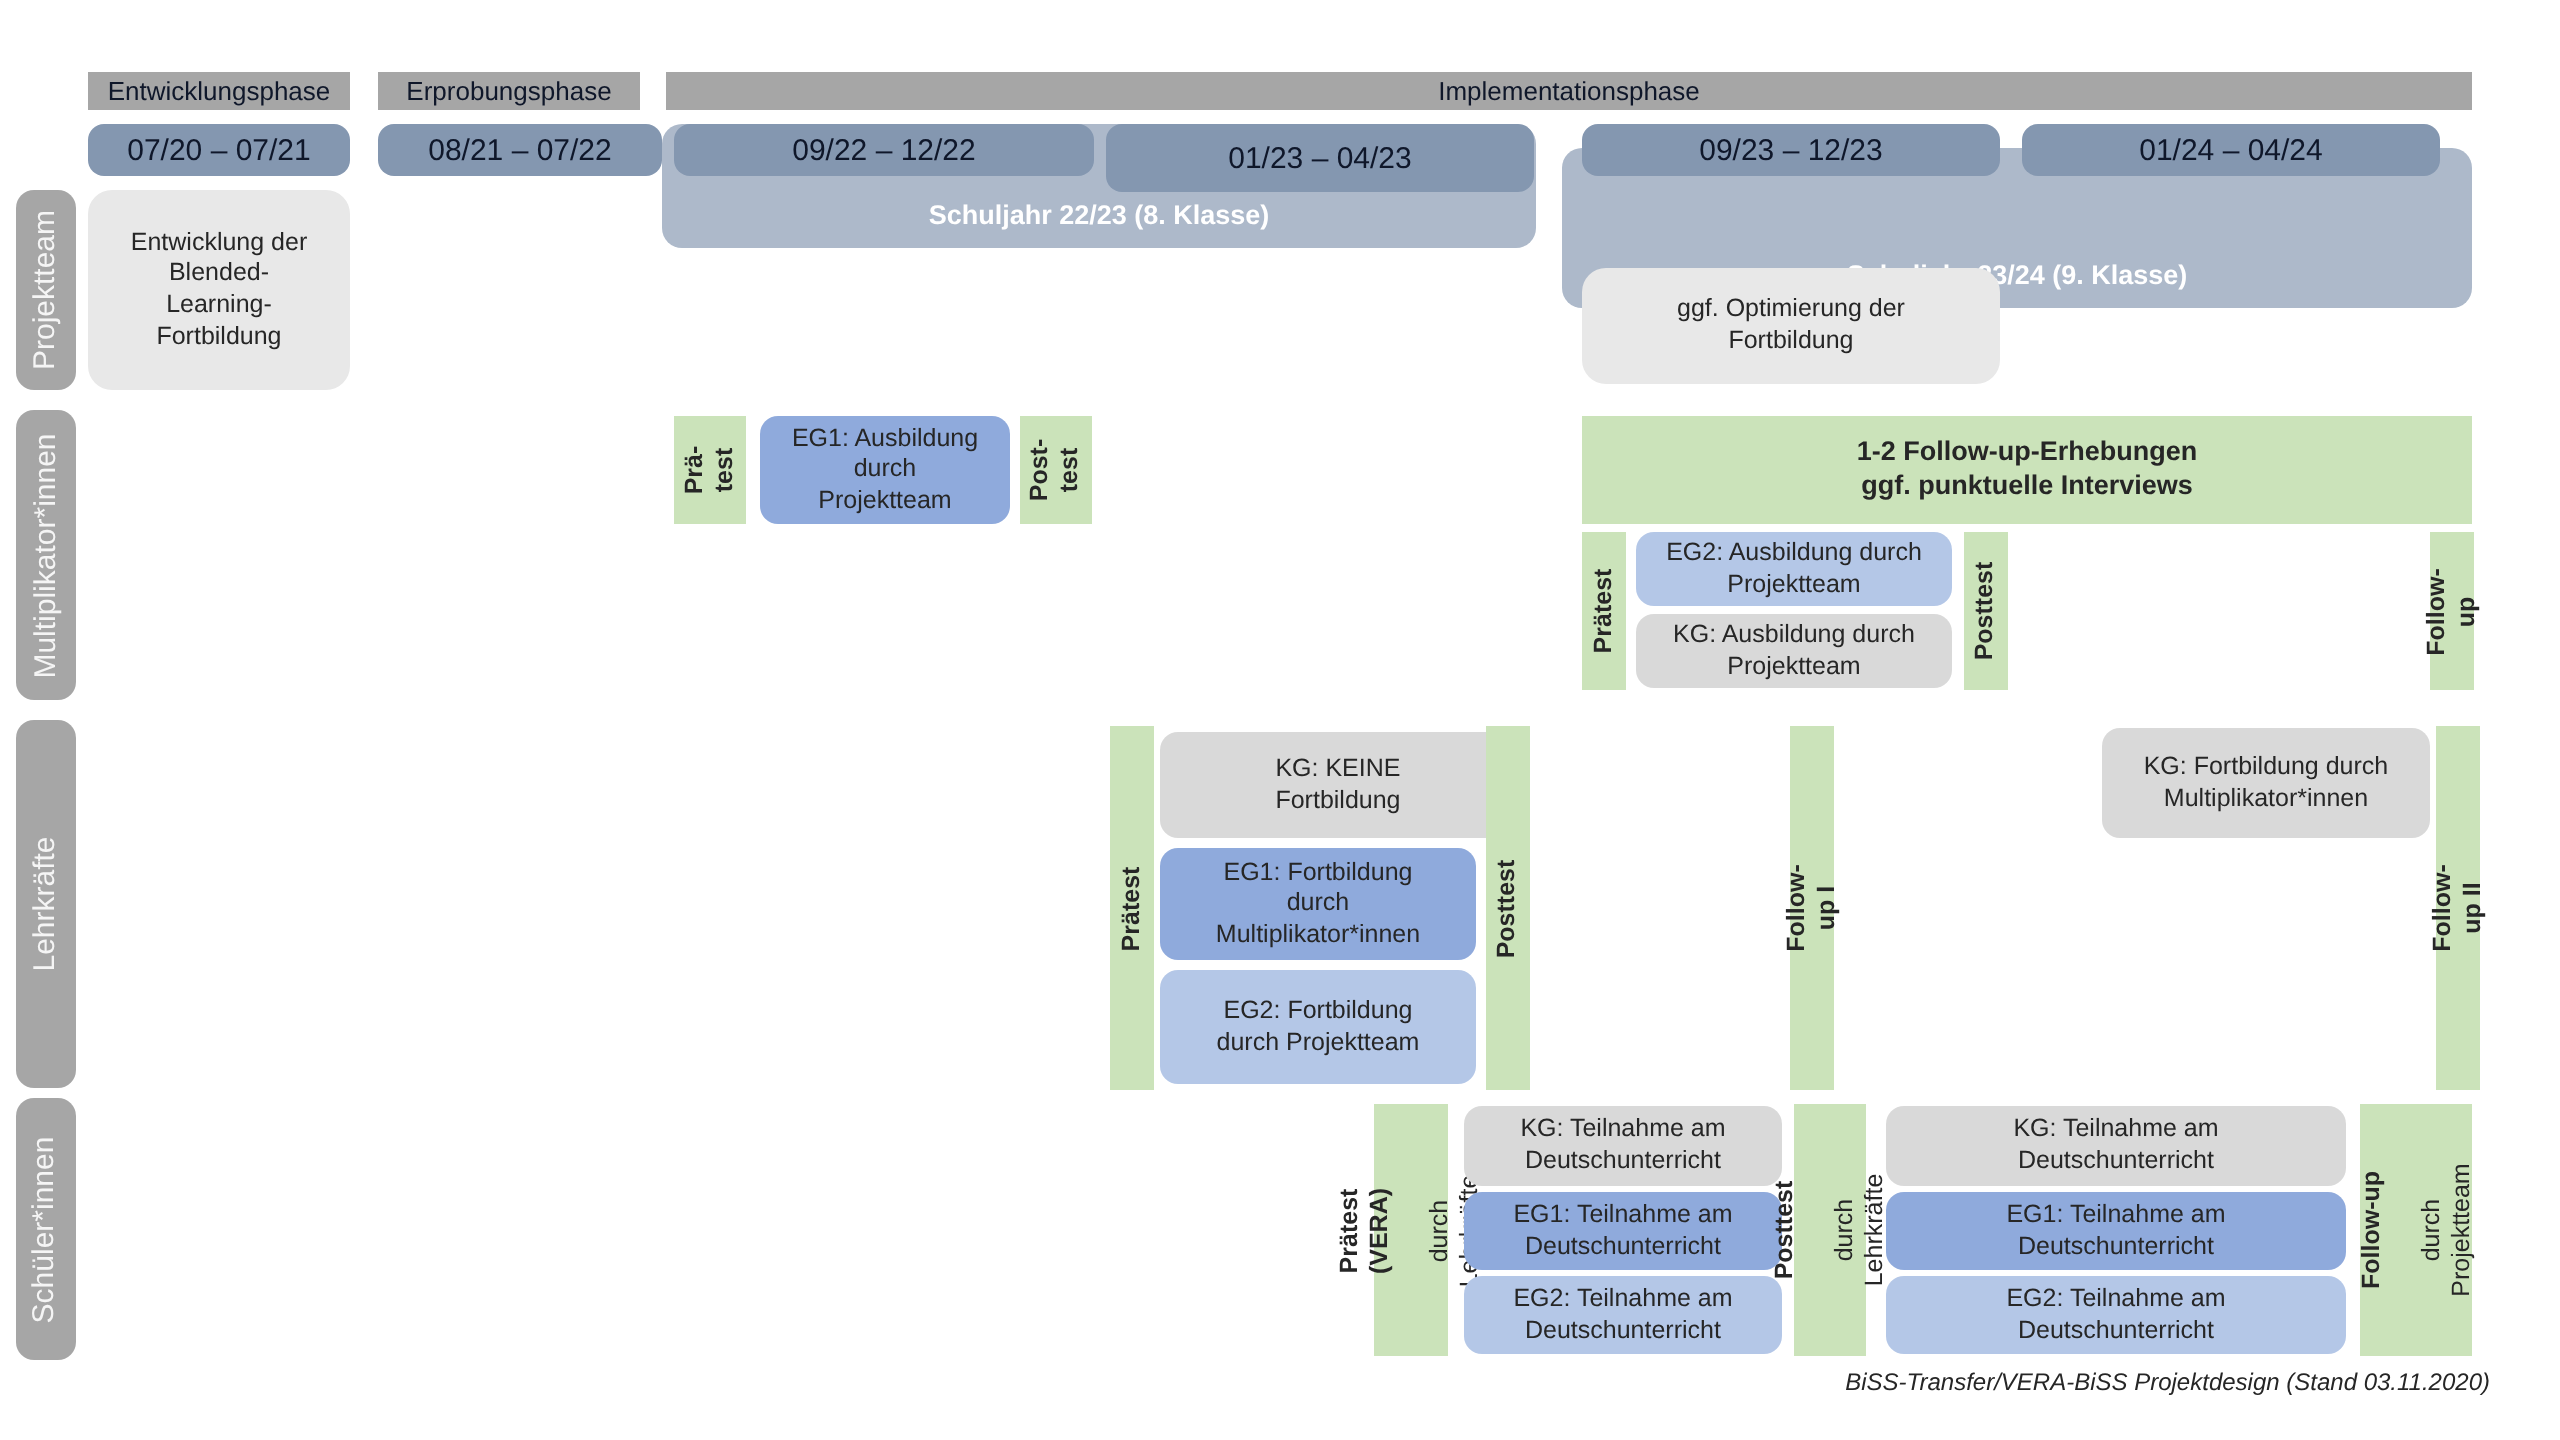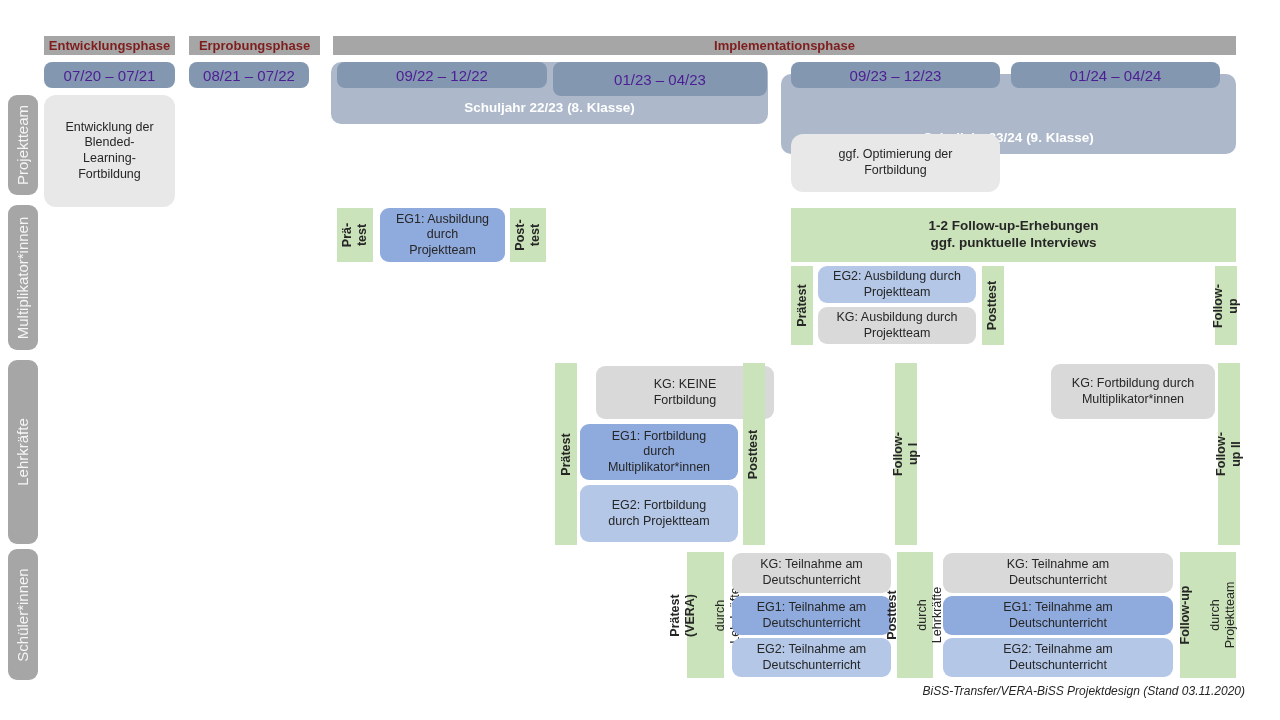--- a/index.html
+++ b/index.html
@@ -3,22 +3,22 @@
 <meta charset="utf-8">
 <style>
   html,body { margin:0; padding:0; background:#ffffff; }
   #canvas {
     position:relative; width:1280px; height:720px; background:#ffffff;
     font-family:"Liberation Sans", sans-serif; color:#262626; overflow:hidden;
   }
   .abs  { position:absolute; box-sizing:border-box; }
   .flexc{ display:flex; align-items:center; justify-content:center; }
 
-  .phase   { background:#a6a6a6; color:#7f1d1d; font-size:13px;font-weight:bold; }
-  .datebar { background:#8497b0; color:#4c1d95; font-size:15px; border-radius:8px; }
+  .phase   { background:#a6a6a6; color:#0f172a; font-size:13px; }
+  .datebar { background:#8497b0; color:#0f172a; font-size:15px; border-radius:8px; }
   .sy      { background:#adb9ca; border-radius:10px; color:#ffffff; font-weight:bold;
              font-size:13.5px; display:flex; flex-direction:column; justify-content:flex-end;
              align-items:center; padding-bottom:9px; }
   .rowlabel{ background:#a6a6a6; border-radius:9px; color:#f5f5f5; font-size:15px; }
   .graybox { background:#e8e8e8; border-radius:12px; }
   .kg      { background:#d9d9d9; border-radius:9px; }
   .eg1     { background:#8faadc; border-radius:9px; }
   .eg2     { background:#b4c7e7; border-radius:9px; }
   .green   { background:#cbe3ba; }
 
@@ -47,21 +47,21 @@
   <div class="abs sy" style="left:331px;top:62px;width:437px;height:62px">
     <span>Schuljahr 22/23 (8. Klasse)</span>
   </div>
   <div class="abs sy" style="left:781px;top:74px;width:455px;height:80px">
     <span>Schuljahr 23/24 (9. Klasse)</span>
   </div>
 
   <div class="abs flexc datebar" style="left:44px;top:62px;width:131px;height:26px">
     <span>07/20 – 07/21</span>
   </div>
-  <div class="abs flexc datebar" style="left:189px;top:62px;width:120px;height:26px">
+  <div class="abs flexc datebar" style="left:189px;top:62px;width:142px;height:26px">
     <span>08/21 – 07/22</span>
   </div>
   <div class="abs flexc datebar" style="left:337px;top:62px;width:210px;height:26px">
     <span>09/22 – 12/22</span>
   </div>
   <div class="abs flexc datebar" style="left:553px;top:62px;width:214px;height:34px">
     <span>01/23 – 04/23</span>
   </div>
   <div class="abs flexc datebar" style="left:791px;top:62px;width:209px;height:26px">
     <span>09/23 – 12/23</span>
@@ -76,21 +76,21 @@
   <div class="abs flexc rowlabel" style="left:8px;top:205px;width:30px;height:145px">
     <div class="vrot">Multiplikator*innen</div>
   </div>
   <div class="abs flexc rowlabel" style="left:8px;top:360px;width:30px;height:184px">
     <div class="vrot">Lehrkräfte</div>
   </div>
   <div class="abs flexc rowlabel" style="left:8px;top:549px;width:30px;height:131px">
     <div class="vrot">Schüler*innen</div>
   </div>
 
-  <div class="abs flexc graybox" style="left:44px;top:95px;width:131px;height:112px">
+  <div class="abs flexc graybox" style="left:44px;top:95px;width:131px;height:100px">
     <div class="boxtext">Entwicklung der
 Blended-
 Learning-
 Fortbildung</div>
   </div>
   <div class="abs flexc graybox" style="left:791px;top:134px;width:209px;height:58px">
     <div class="boxtext">ggf. Optimierung der
 Fortbildung</div>
   </div>
 
@@ -125,21 +125,21 @@
   <div class="abs flexc green" style="left:982px;top:266px;width:22px;height:79px">
     <div class="vrot boxtext bold">Posttest</div>
   </div>
   <div class="abs flexc green" style="left:1215px;top:266px;width:22px;height:79px">
     <div class="vrot boxtext bold">Follow-up</div>
   </div>
 
   <div class="abs flexc green" style="left:555px;top:363px;width:22px;height:182px">
     <div class="vrot boxtext bold">Prätest</div>
   </div>
-  <div class="abs flexc kg" style="left:596px;top:366px;width:178px;height:53px">
+  <div class="abs flexc kg" style="left:580px;top:366px;width:178px;height:53px">
     <div class="boxtext">KG: KEINE
 Fortbildung</div>
   </div>
   <div class="abs flexc eg1" style="left:580px;top:424px;width:158px;height:56px">
     <div class="boxtext">EG1: Fortbildung
 durch
 Multiplikator*innen</div>
   </div>
   <div class="abs flexc eg2" style="left:580px;top:485px;width:158px;height:57px">
     <div class="boxtext">EG2: Fortbildung

